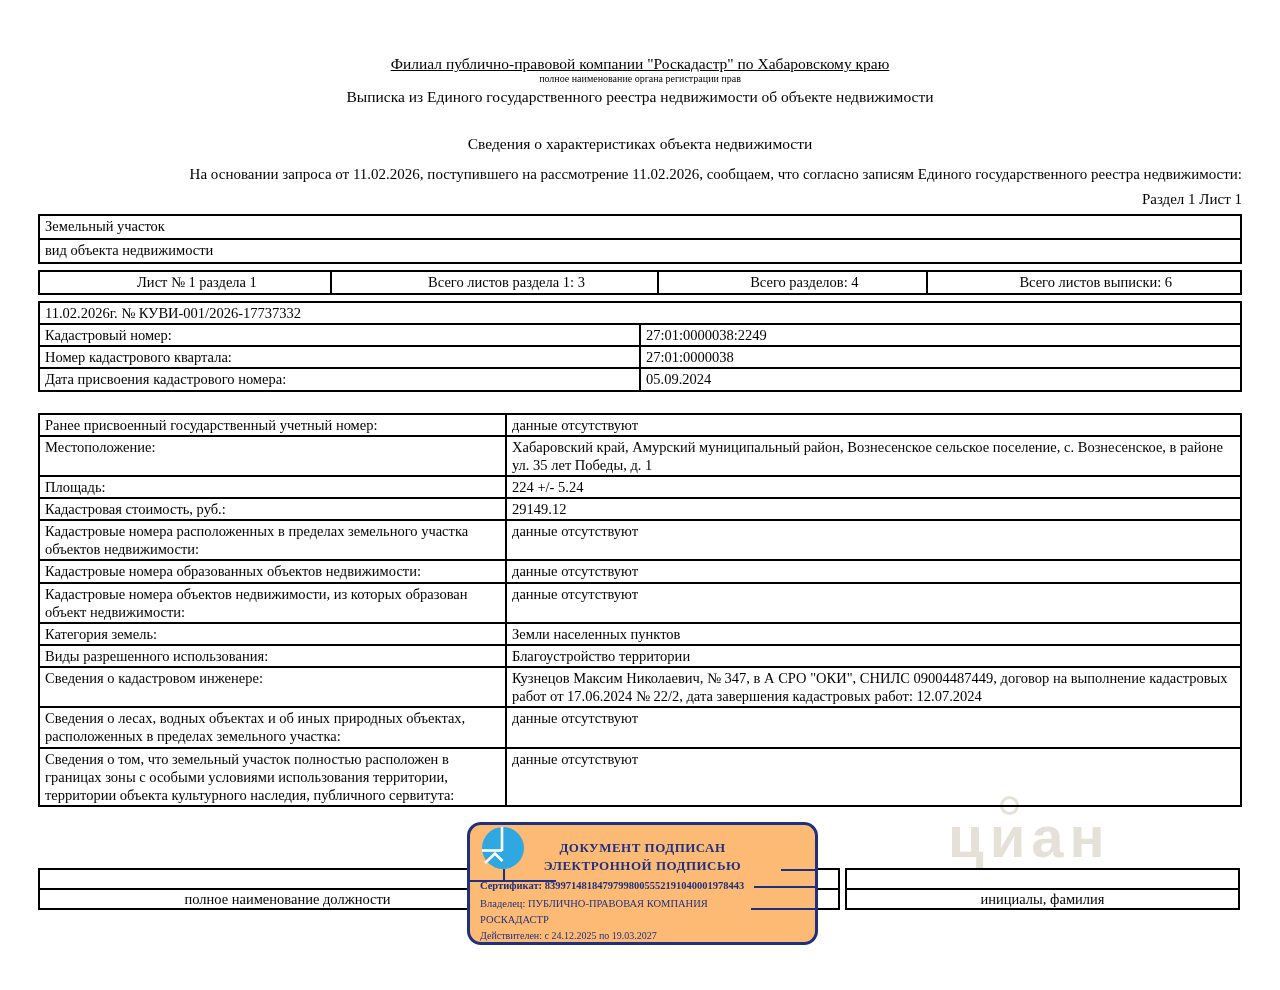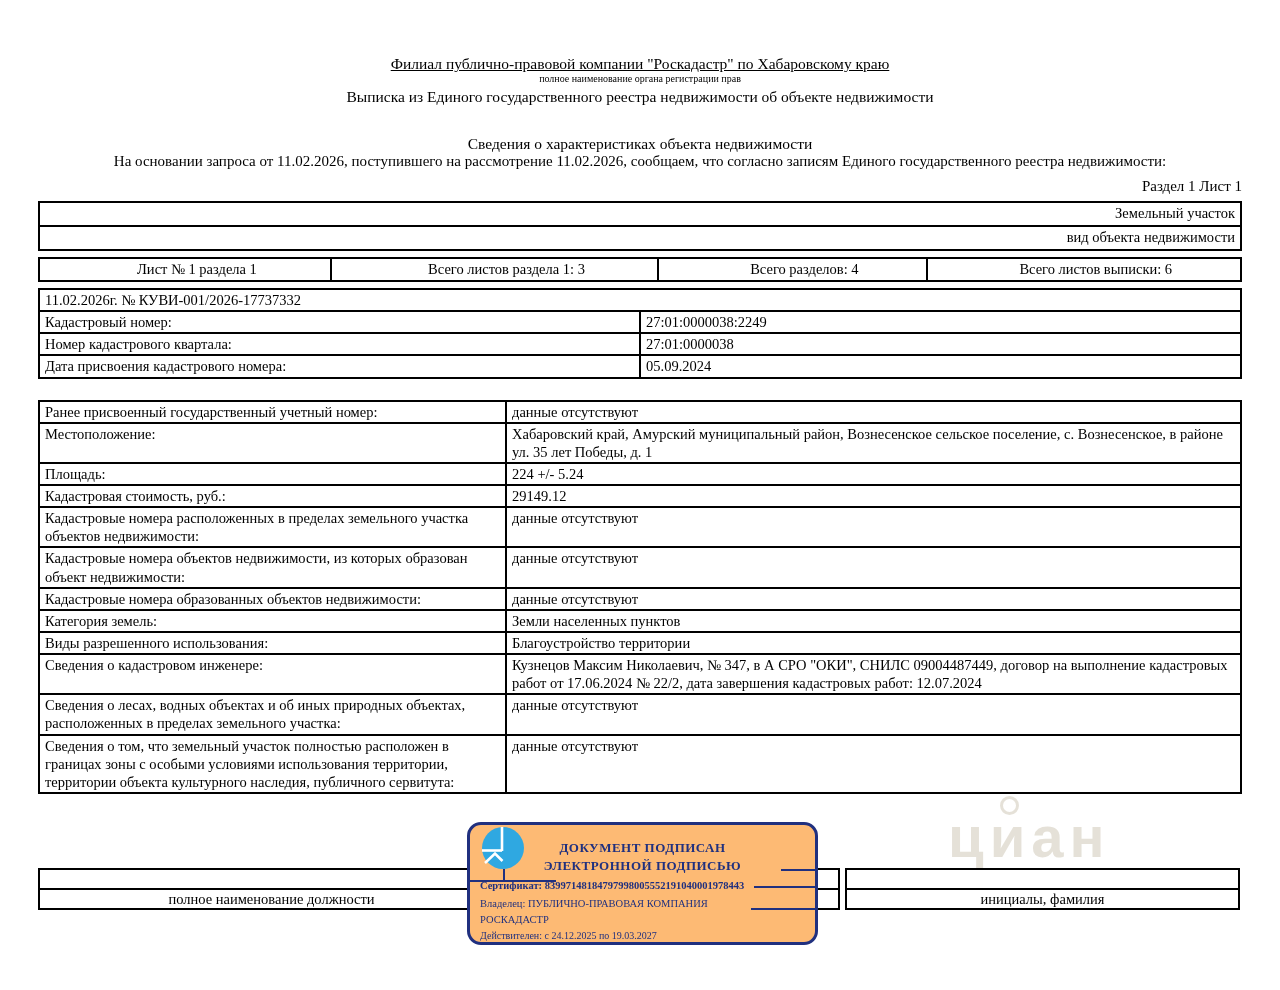--- a/index.html
+++ b/index.html
@@ -6,39 +6,39 @@
   .page{position:relative;width:1280px;height:990px;background:#fff;overflow:hidden;
         font-family:"Liberation Serif",serif;color:#000;}
   .content{position:absolute;left:38px;top:0;width:1204px;}
 
   
   .hdr{ text-align:center; }
   .org-name{margin-top:55px;font-size:15.5px;text-decoration:underline;}
   .org-caption{font-size:10px;line-height:12px;}
   .doc-title{font-size:15.5px;margin-top:3px;}
   .section-title{font-size:15.5px;text-align:center;margin-top:29px;}
-  .request-line{font-size:15px;text-align:center;}
+  .request-line{font-size:15px;text-align:right;margin-top:13px;}
   .section-sheet{font-size:15px;text-align:right;margin-top:8px;}
 
   
   table{border-collapse:collapse;width:100%;table-layout:fixed;}
   td{border:2px solid #000;font-size:14.5px;line-height:1.25;padding:1px 5px;vertical-align:top;}
   .tbl-a{margin-top:6px;}
-  .tbl-a td{text-align:right;height:20px;margin-top:48px;}
+  .tbl-a td{text-align:left;height:20px;margin-top:48px;}
   .tbl-b{margin-top:6px;}
   .tbl-b td{text-align:center;height:19px;padding-left:29px;}
   .tbl-c{margin-top:6px;border-radius:7px;}
   .tbl-c .lbl, .tbl-main .lbl{width:455px;}
   .tbl-main{margin-top:21px;}
   .tbl-main td{min-height:20px;}
 
   
   .foot-left{position:absolute;left:38px;top:868px;width:802px;z-index:1;}
   .foot-right{position:absolute;left:845px;top:868px;width:395px;z-index:1;}
-  .foot-left td,.foot-right td{height:18px;text-align:center;font-size:14.5px;padding:0 4px;}
+  .foot-left td,.foot-right td{height:18px;text-align:center;font-size:14.5px;padding:0 20px;}
 
   
   .watermark{position:absolute;left:948px;top:790px;z-index:0;color:#ddd8cc;opacity:.75;
              font-family:"Liberation Sans",sans-serif;}
   .watermark-text{font-size:58px;font-weight:bold;letter-spacing:6px;line-height:1;margin-top:18px;}
   .watermark-ring{position:absolute;left:52px;top:6px;width:13px;height:13px;border:3px solid #ddd8cc;border-radius:50%;}
 
   
   .stamp{position:absolute;left:467px;top:822px;width:345px;height:117px;background:#fdba74;
          border:3px solid #20307f;border-radius:14px;z-index:2;color:#20307f;}
@@ -136,25 +136,25 @@
           </tr>
       <tr>
             <td class="lbl">Кадастровая стоимость, руб.:</td>
             <td>29149.12</td>
           </tr>
       <tr>
             <td class="lbl">Кадастровые номера расположенных в пределах земельного участка объектов недвижимости:</td>
             <td>данные отсутствуют</td>
           </tr>
       <tr>
+            <td class="lbl">Кадастровые номера образованных объектов недвижимости:</td>
+            <td>данные отсутствуют</td>
+          </tr>
+      <tr>
             <td class="lbl">Кадастровые номера объектов недвижимости, из которых образован объект недвижимости:</td>
-            <td>данные отсутствуют</td>
-          </tr>
-      <tr>
-            <td class="lbl">Кадастровые номера образованных объектов недвижимости:</td>
             <td>данные отсутствуют</td>
           </tr>
       <tr>
             <td class="lbl">Категория земель:</td>
             <td>Земли населенных пунктов</td>
           </tr>
       <tr>
             <td class="lbl">Виды разрешенного использования:</td>
             <td>Благоустройство территории</td>
           </tr>

